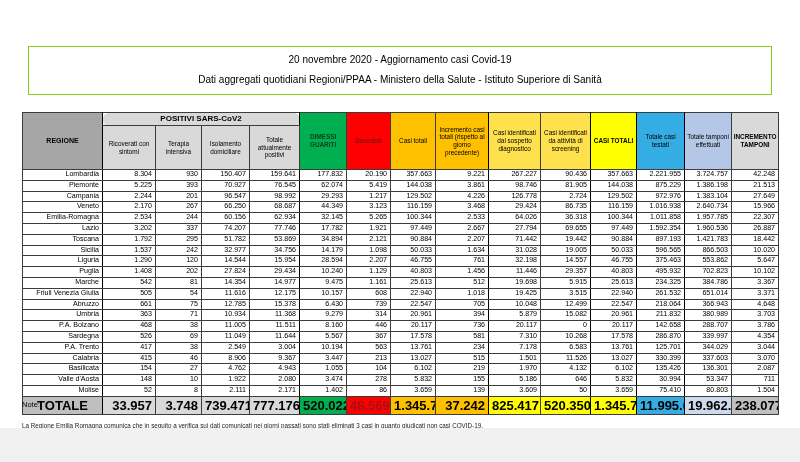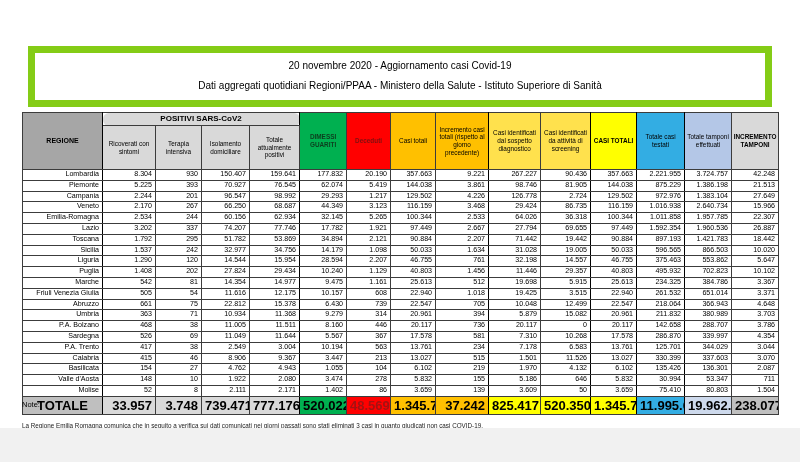--- a/index.html
+++ b/index.html
@@ -1,21 +1,21 @@
 <!DOCTYPE html>
 <html><head>
 <meta charset="utf-8">
 <style>
   * { margin:0; padding:0; box-sizing:border-box; }
   html,body { width:800px; height:462px; background:#ffffff; overflow:hidden;
               font-family:"Liberation Sans", sans-serif; color:#000; }
   .page { position:relative; width:800px; height:462px; background:#fff; }
 
   .title-box { position:absolute; left:28px; top:46px; width:744px;
-               border:7px solid #84cc16; text-align:center; padding:7px 4px 9px 4px; }
+               border:1px solid #84cc16; text-align:center; padding:7px 4px 9px 4px; }
   .title-box .line1 { font-size:10px; margin-bottom:9px; }
   .title-box .line2 { font-size:10px; }
 
   table.covid { position:absolute; left:22px; top:112px; width:756px;
                 border-collapse:collapse; table-layout:fixed;
                 border:1.5px solid #000; }
   th, td { border:1px solid #3c3c3c; overflow:hidden; }
 
   th { font-size:6.4px; line-height:1.2; font-weight:normal; text-align:center;
        vertical-align:middle; padding:1px 1px; }
@@ -315,21 +315,21 @@
           <td class="c10">3.515</td>
           <td class="c11">22.940</td>
           <td class="c12">261.532</td>
           <td class="c13">651.014</td>
           <td class="c14">3.371</td>
         </tr>
         <tr>
           <td class="c0">Abruzzo</td>
           <td class="c1">661</td>
           <td class="c2">75</td>
-          <td class="c3">22.812</td>
+          <td class="c3">12.785</td>
           <td class="c4">15.378</td>
           <td class="c5">6.430</td>
           <td class="c6">739</td>
           <td class="c7">22.547</td>
           <td class="c8">705</td>
           <td class="c9">10.048</td>
           <td class="c10">12.499</td>
           <td class="c11">22.547</td>
           <td class="c12">218.064</td>
           <td class="c13">366.943</td>

